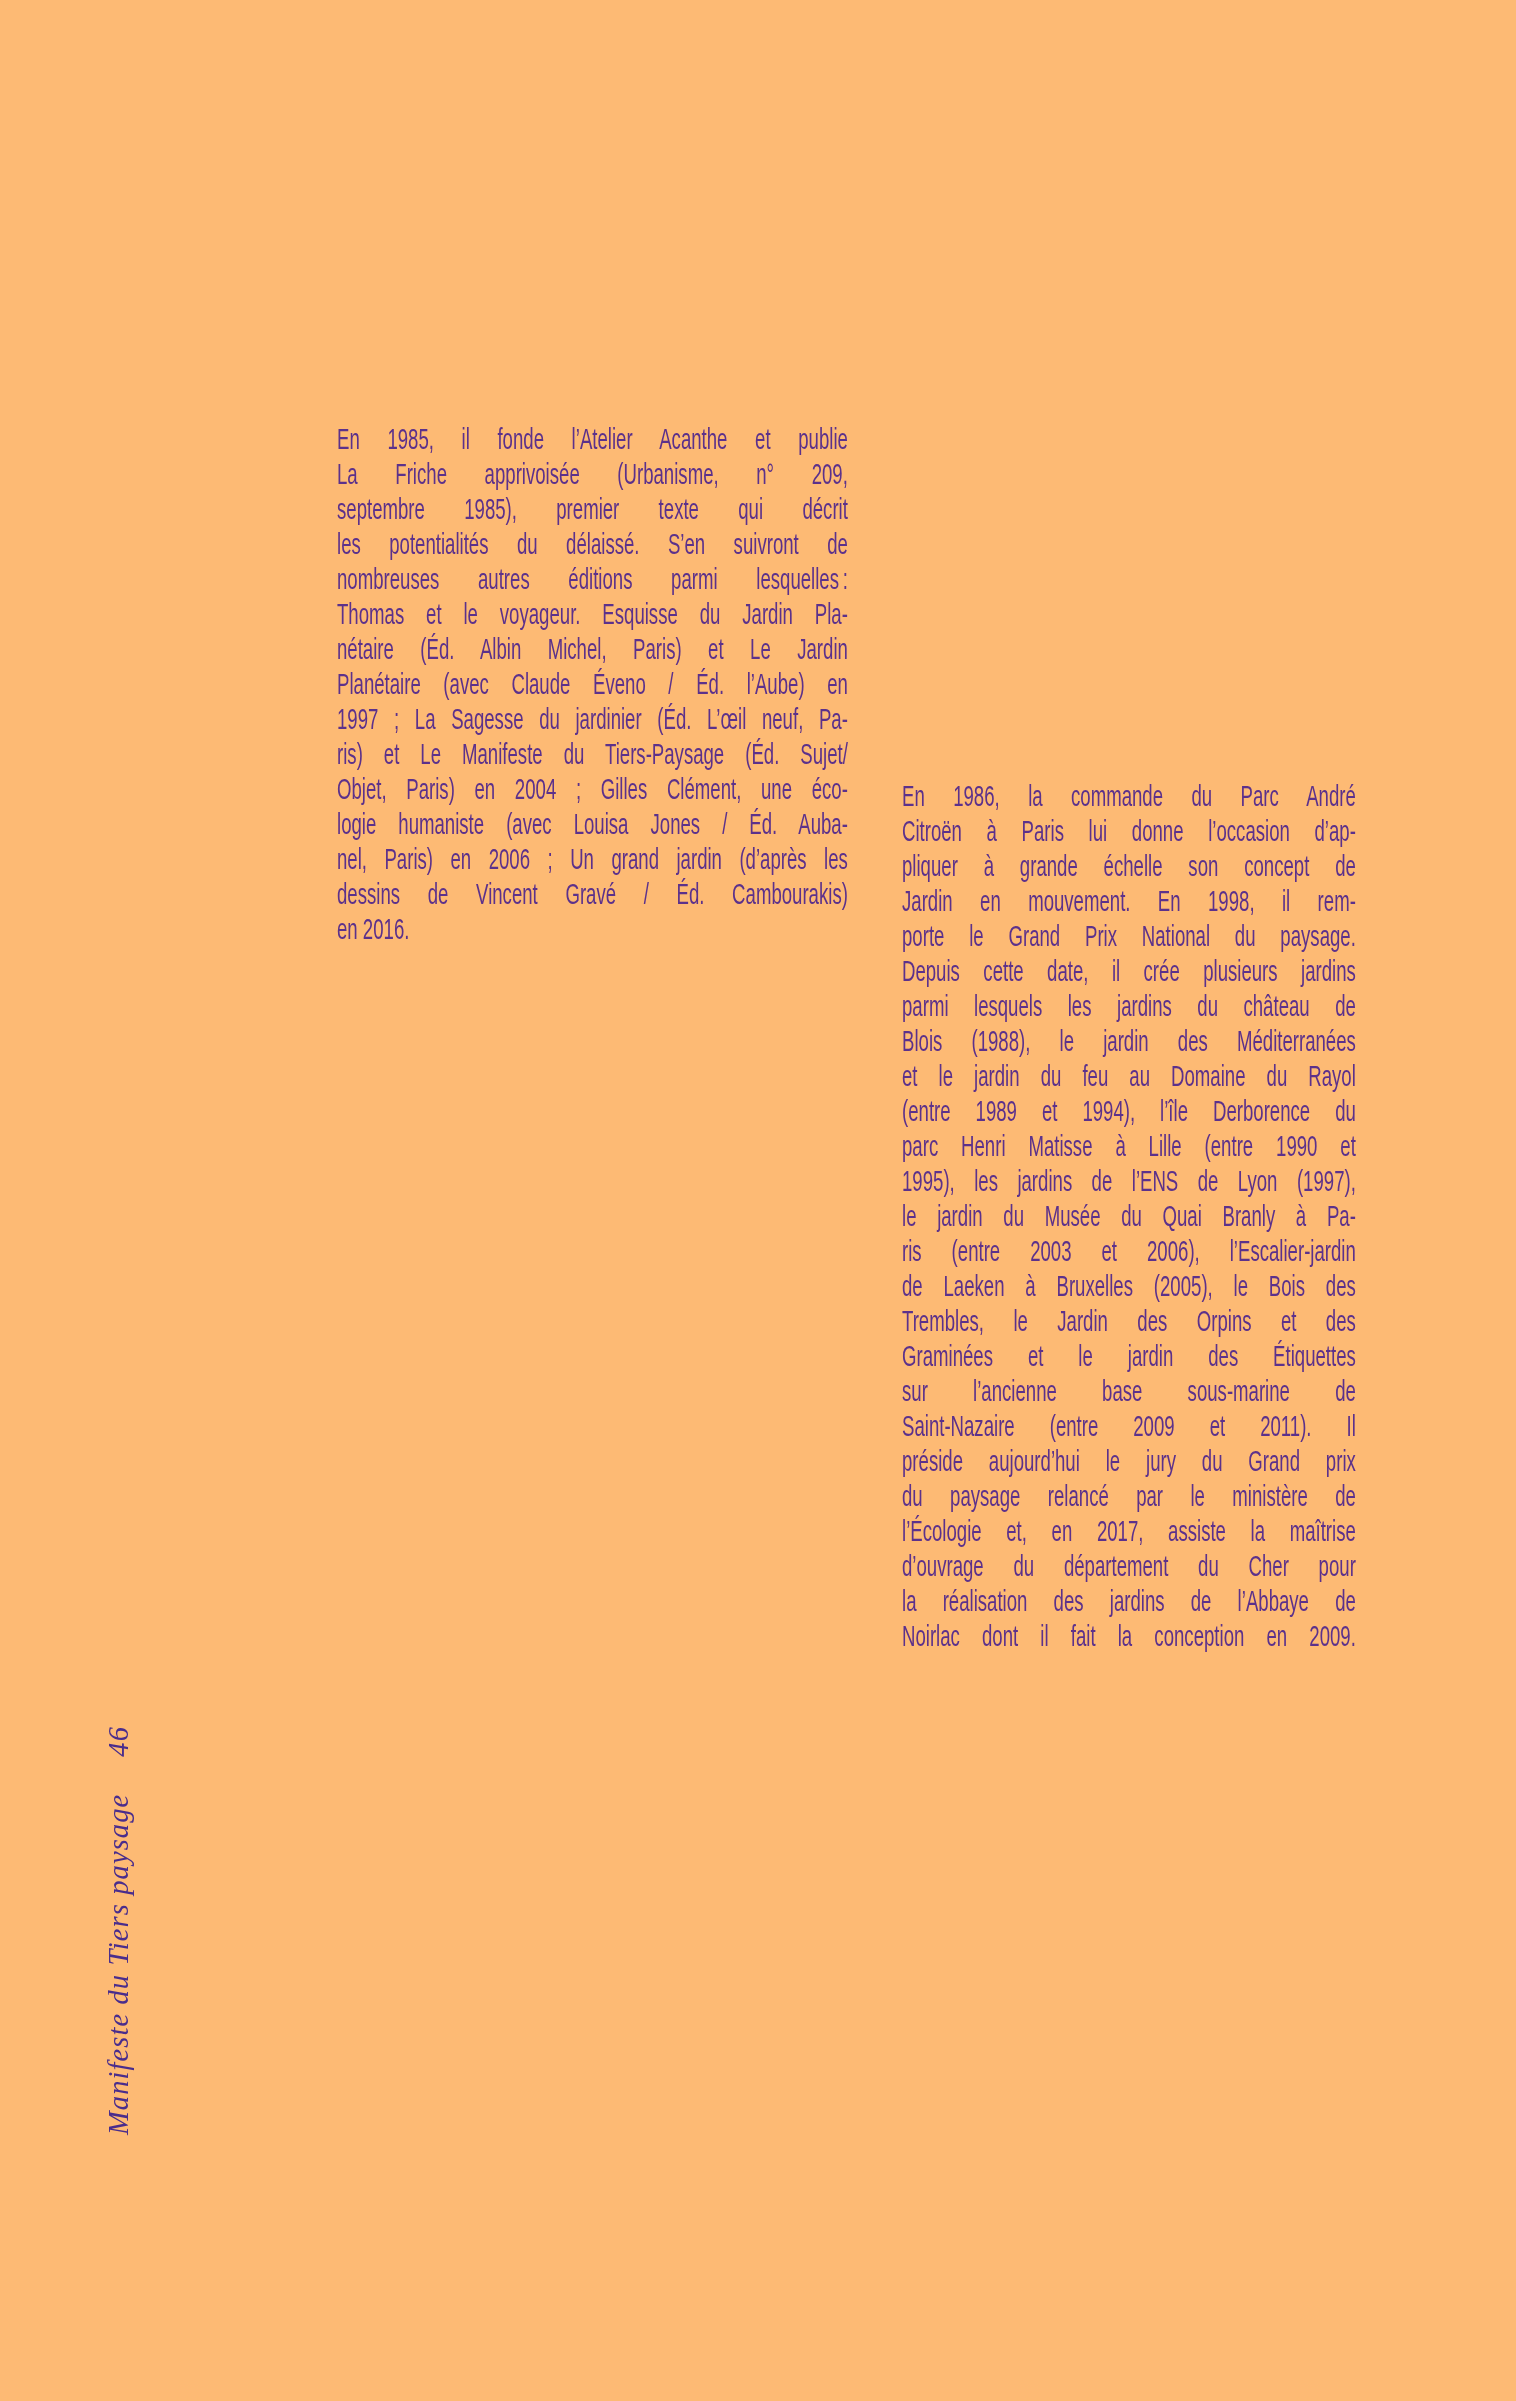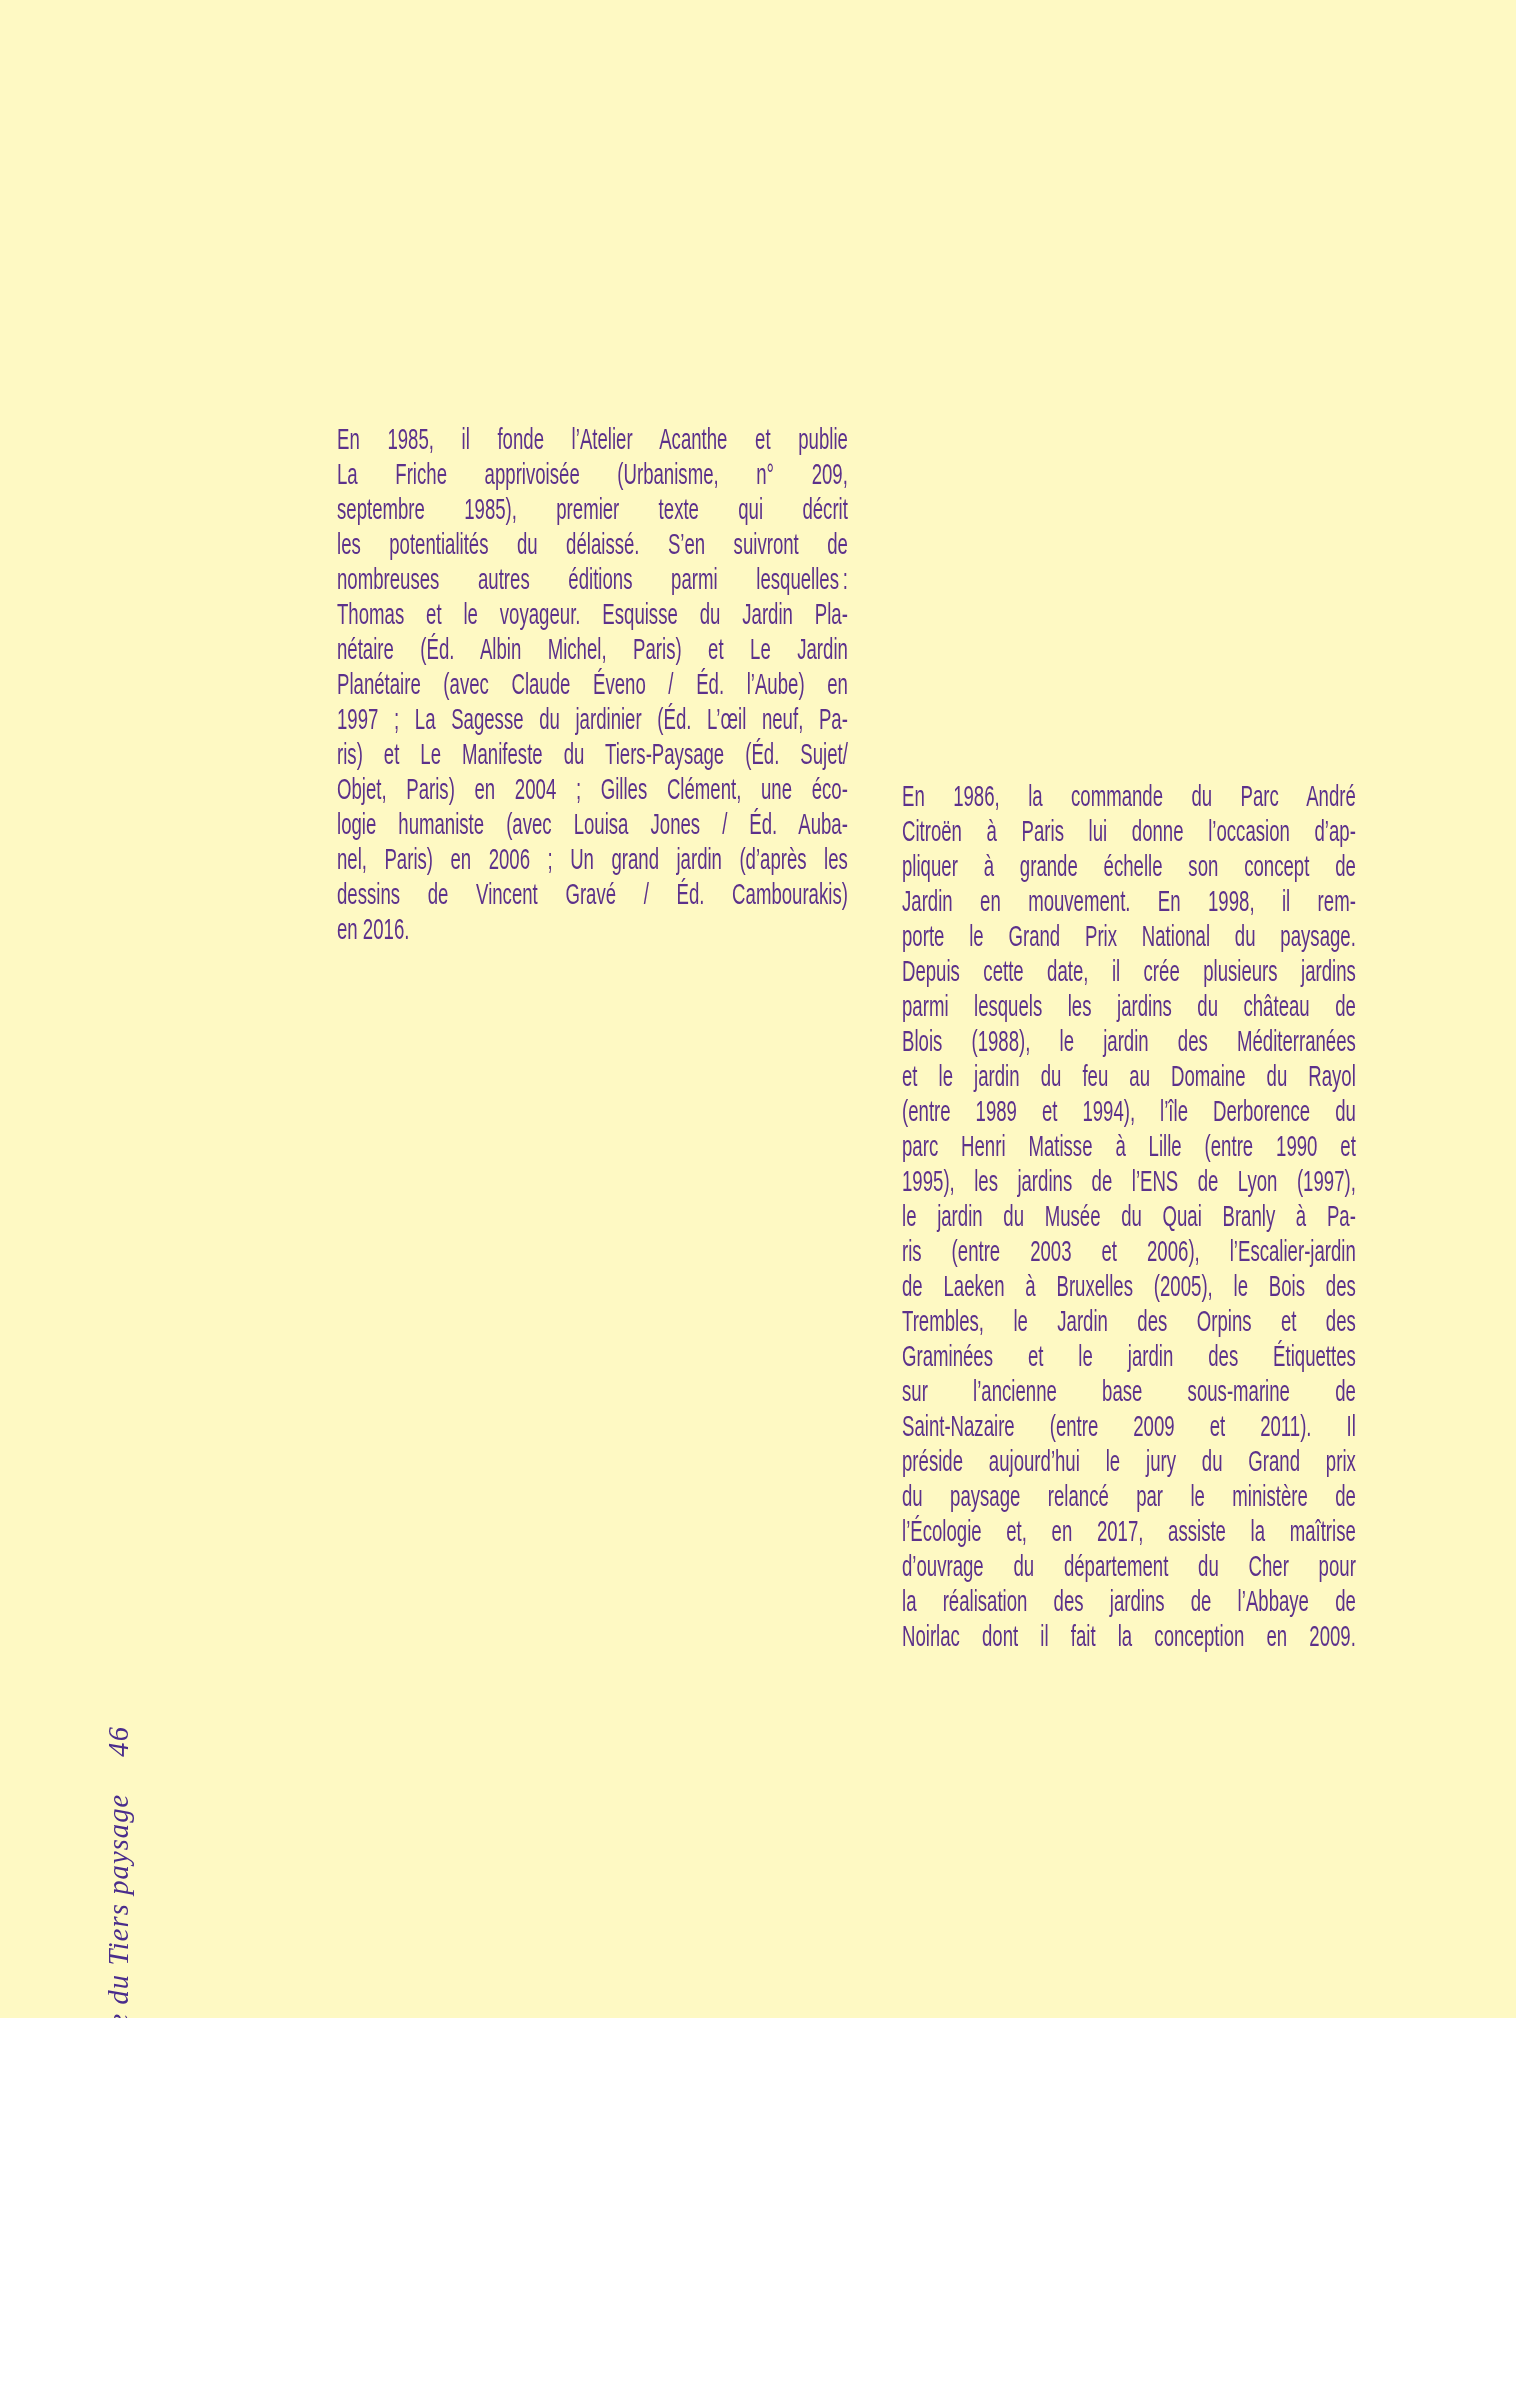--- a/index.html
+++ b/index.html
@@ -3,22 +3,22 @@
 <meta charset="utf-8">
 <style>
   html, body {
     margin: 0;
     padding: 0;
     background: #ffffff;
   }
   .page {
     position: relative;
     width: 1517px;
-    height: 2018px;
-    background: #fef9c3;
+    height: 2401px;
+    background: #fdba74;
     overflow: hidden;
     font-family: "Liberation Sans", sans-serif;
   }
   .col {
     position: absolute;
     transform: scaleX(0.62);
     transform-origin: 0 0;
     font-size: 30px;
     line-height: 35px;
     letter-spacing: 0px;

